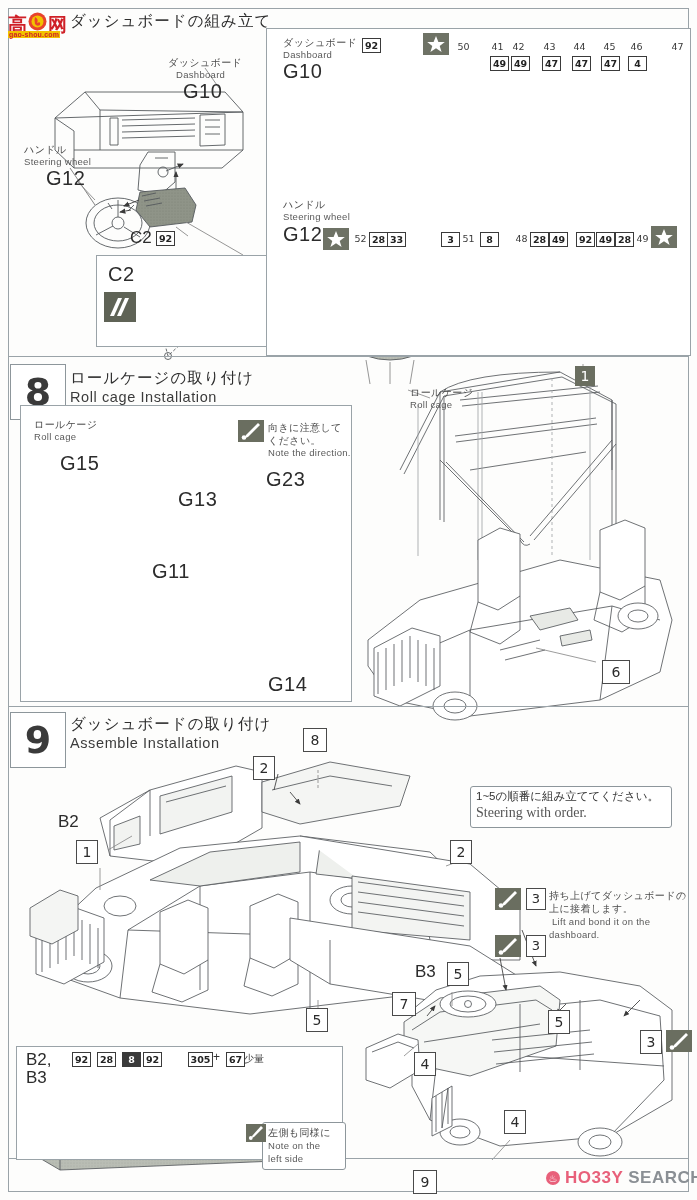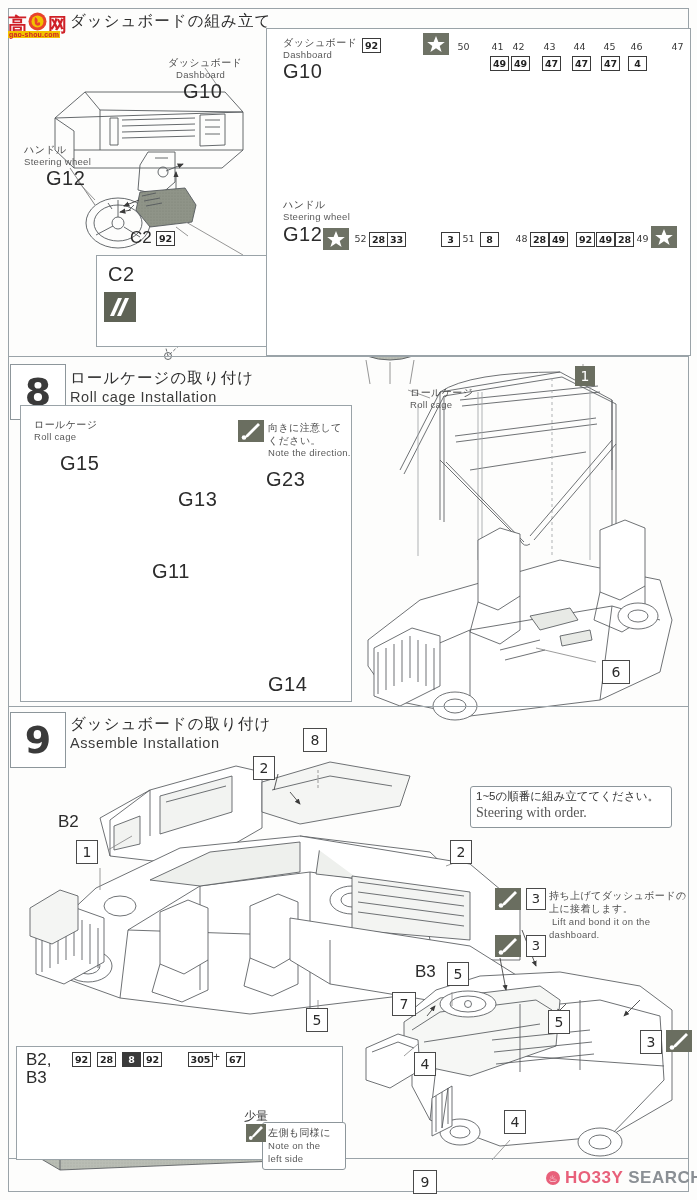--- a/index.html
+++ b/index.html
@@ -614,21 +614,21 @@
   <div class="lbl" style="left:26px;top:1068px;font-size:17px;color:#2c2c2c;">B3</div>
 
   <div class="chip" style="left:72px;top:1052px;">92</div>
   <div class="chip" style="left:97px;top:1052px;">28</div>
   <div class="chip dark" style="left:122px;top:1052px;">8</div>
   <div class="chip" style="left:143px;top:1052px;">92</div>
 
   <div class="chip" style="left:188px;top:1052px;min-width:21px;">305</div>
   <div class="lbl" style="left:213px;top:1050px;font-size:12px;color:#333;">+</div>
   <div class="chip" style="left:226px;top:1052px;">67</div>
-  <div class="lbl" style="left:244px;top:1108px;font-size:12px;color:#3a3a3a;">少量</div>
+  <div class="lbl" style="left:244px;top:1052px;font-size:10px;color:#3a3a3a;">少量</div>
 
   <div class="note" style="left:262px;top:1122px;width:82px;height:46px;"></div>
   <div class="excl" style="left:246px;top:1124px;width:20px;height:18px;">
     <svg width="20" height="18" viewBox="0 0 20 18">
       <path d="M15 2 L17 4 L8 13 L5.5 14 L6.5 11.5 Z" fill="#fff"></path>
       <circle cx="4.8" cy="14" r="1.9" fill="#fff"></circle>
     </svg>
   </div>
   <div class="lbl jp-s" style="left:268px;top:1126px;">左側も同様に</div>
   <div class="lbl en-s" style="left:268px;top:1140px;">Note on the</div>

